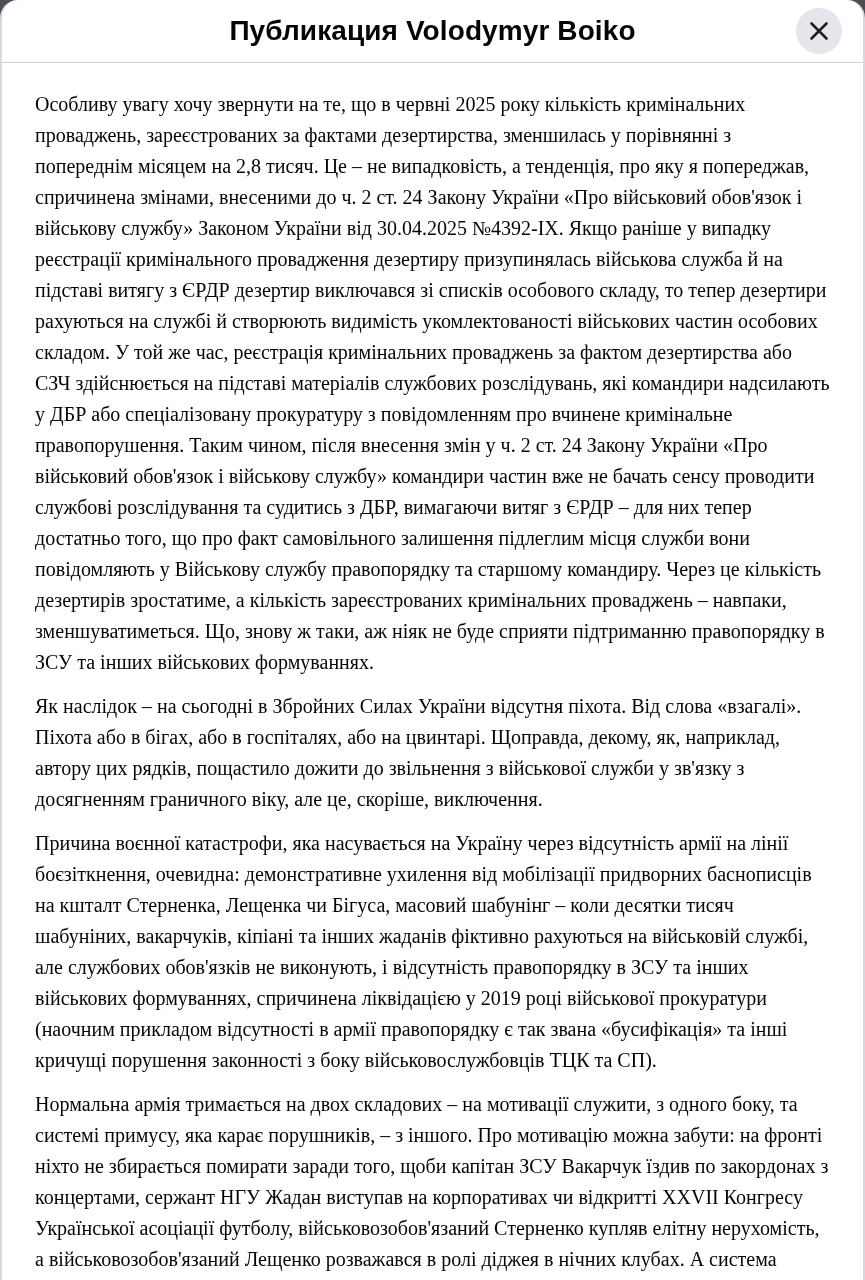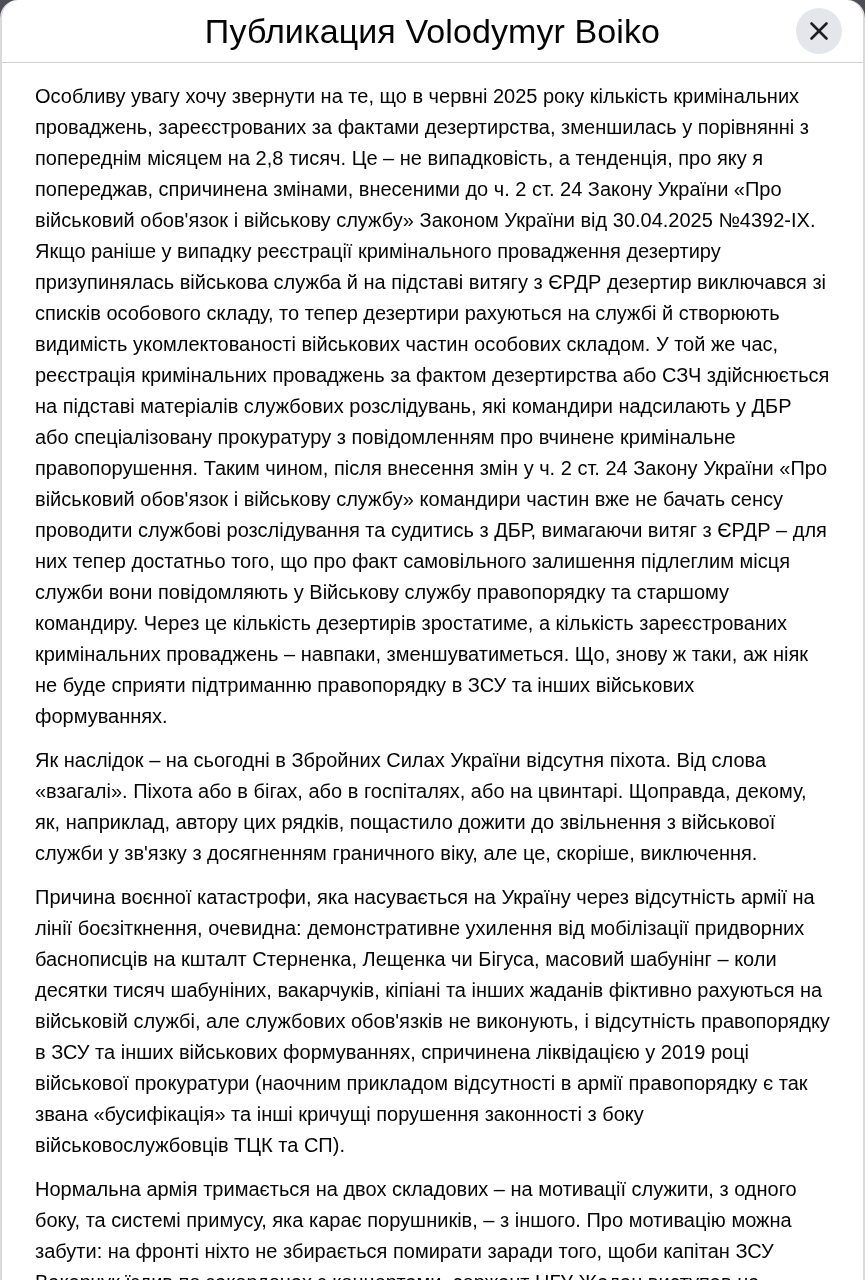--- a/index.html
+++ b/index.html
@@ -27,22 +27,22 @@
   }
   .modal-header {
     position: relative;
     height: 62px;
     display: flex;
     align-items: center;
     justify-content: center;
     border-bottom: 1px solid #ced0d4;
   }
   .modal-title {
-    font-size: 34px;
-    font-weight: 400;
+    font-size: 28px;
+    font-weight: 700;
     color: #050505;
     letter-spacing: 0.1px;
     white-space: nowrap;
   }
   .close-button {
     position: absolute;
     right: 21px;
     top: 50%;
     transform: translateY(-50%);
     width: 46px;
@@ -59,21 +59,22 @@
   .close-button svg {
     display: block;
   }
   .post-body {
     padding: 18px 33px 4px 33px;
     font-size: 20px;
     line-height: 31px;
     color: #050505;
   }
   .post-body p {
-    margin: 0 0 13px 0;
+    margin: 8px 0 13px 0;
+    font-family: Liberation Serif, serif;
   }
   .post-body p:last-child {
     margin-bottom: 0;
   }
 </style>
 </head>
 <body>
 
 <div class="viewport">
   <div class="modal">

